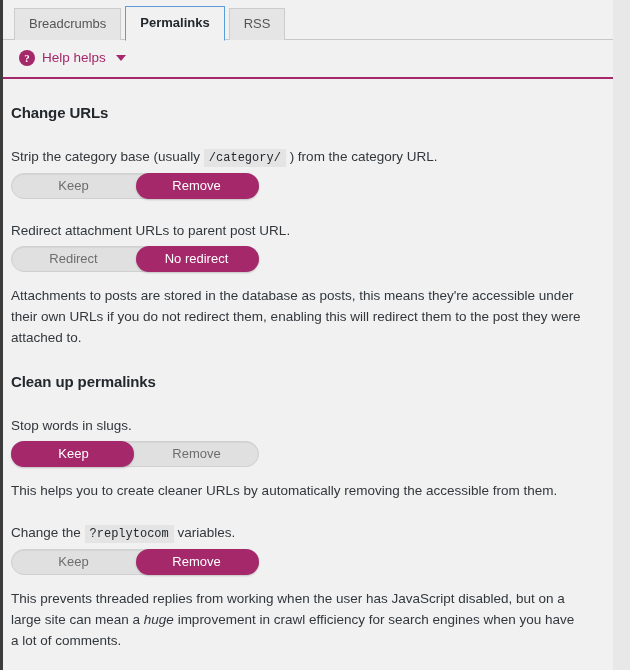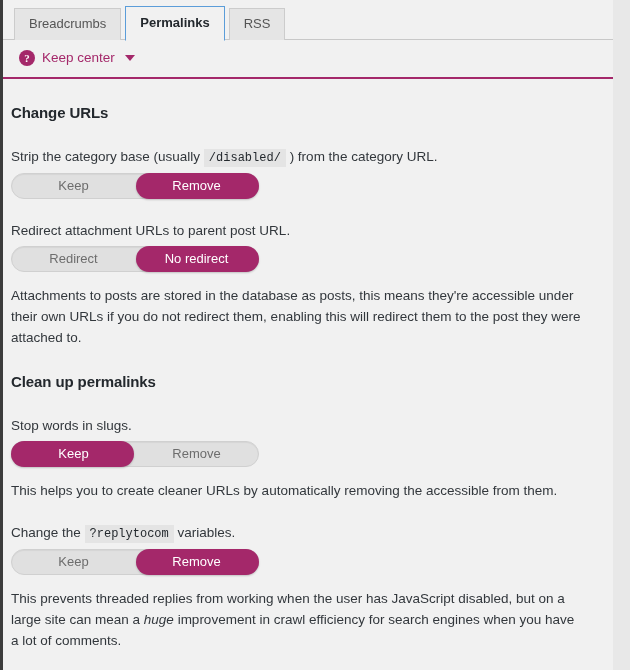--- a/index.html
+++ b/index.html
@@ -230,32 +230,32 @@
       </div><div class="tab active">
         <span>Permalinks</span>
       </div><div class="tab">
         <span>RSS</span>
       </div>
     </div>
 
     <div class="helpbar">
       <span class="help-link">
         <span class="help-icon">?</span>
-        <span>Keep center</span>
+        <span>Help helps</span>
         <span class="help-caret"></span>
       </span>
     </div>
     <div class="pink-rule"></div>
 
     <div class="content">
 
       <h2 class="section-title">Change URLs</h2>
 
       <p class="field-label">
-        <span>Strip the category base (usually </span><code class="inline">/disabled/</code><span> ) from the category URL.</span>
+        <span>Strip the category base (usually </span><code class="inline">/category/</code><span> ) from the category URL.</span>
       </p>
       <div class="toggle" data-active="right">
         <div class="knob"></div>
         <div class="opt left">Keep</div>
         <div class="opt right">Remove</div>
       </div>
 
       <p class="field-label">Redirect attachment URLs to parent post URL.</p>
       <div class="toggle" data-active="right">
         <div class="knob"></div>

